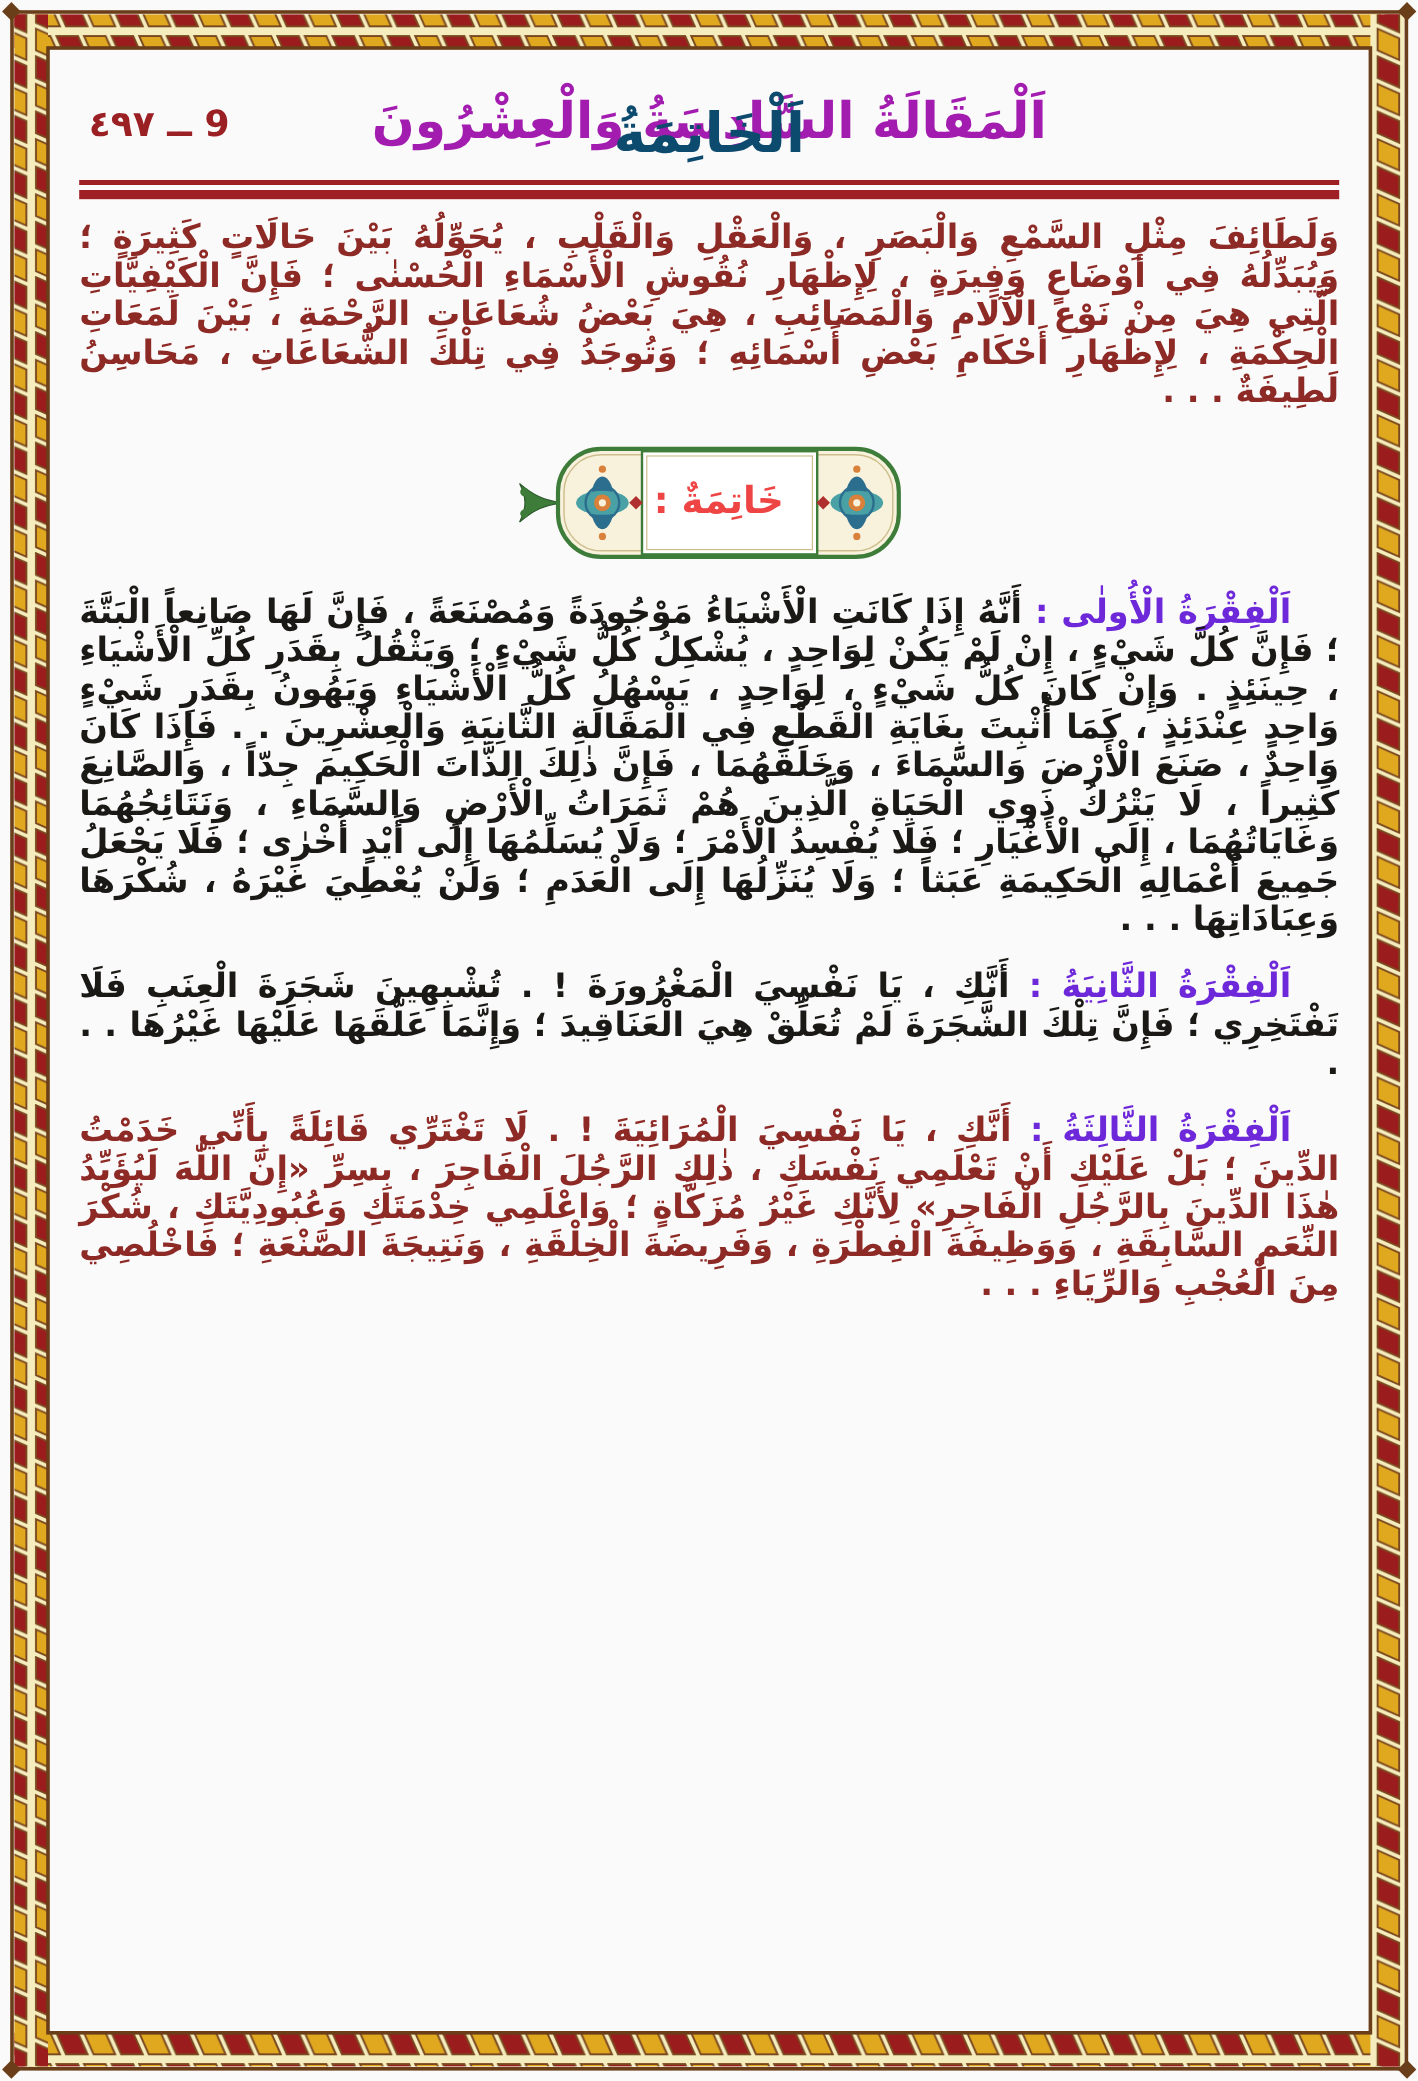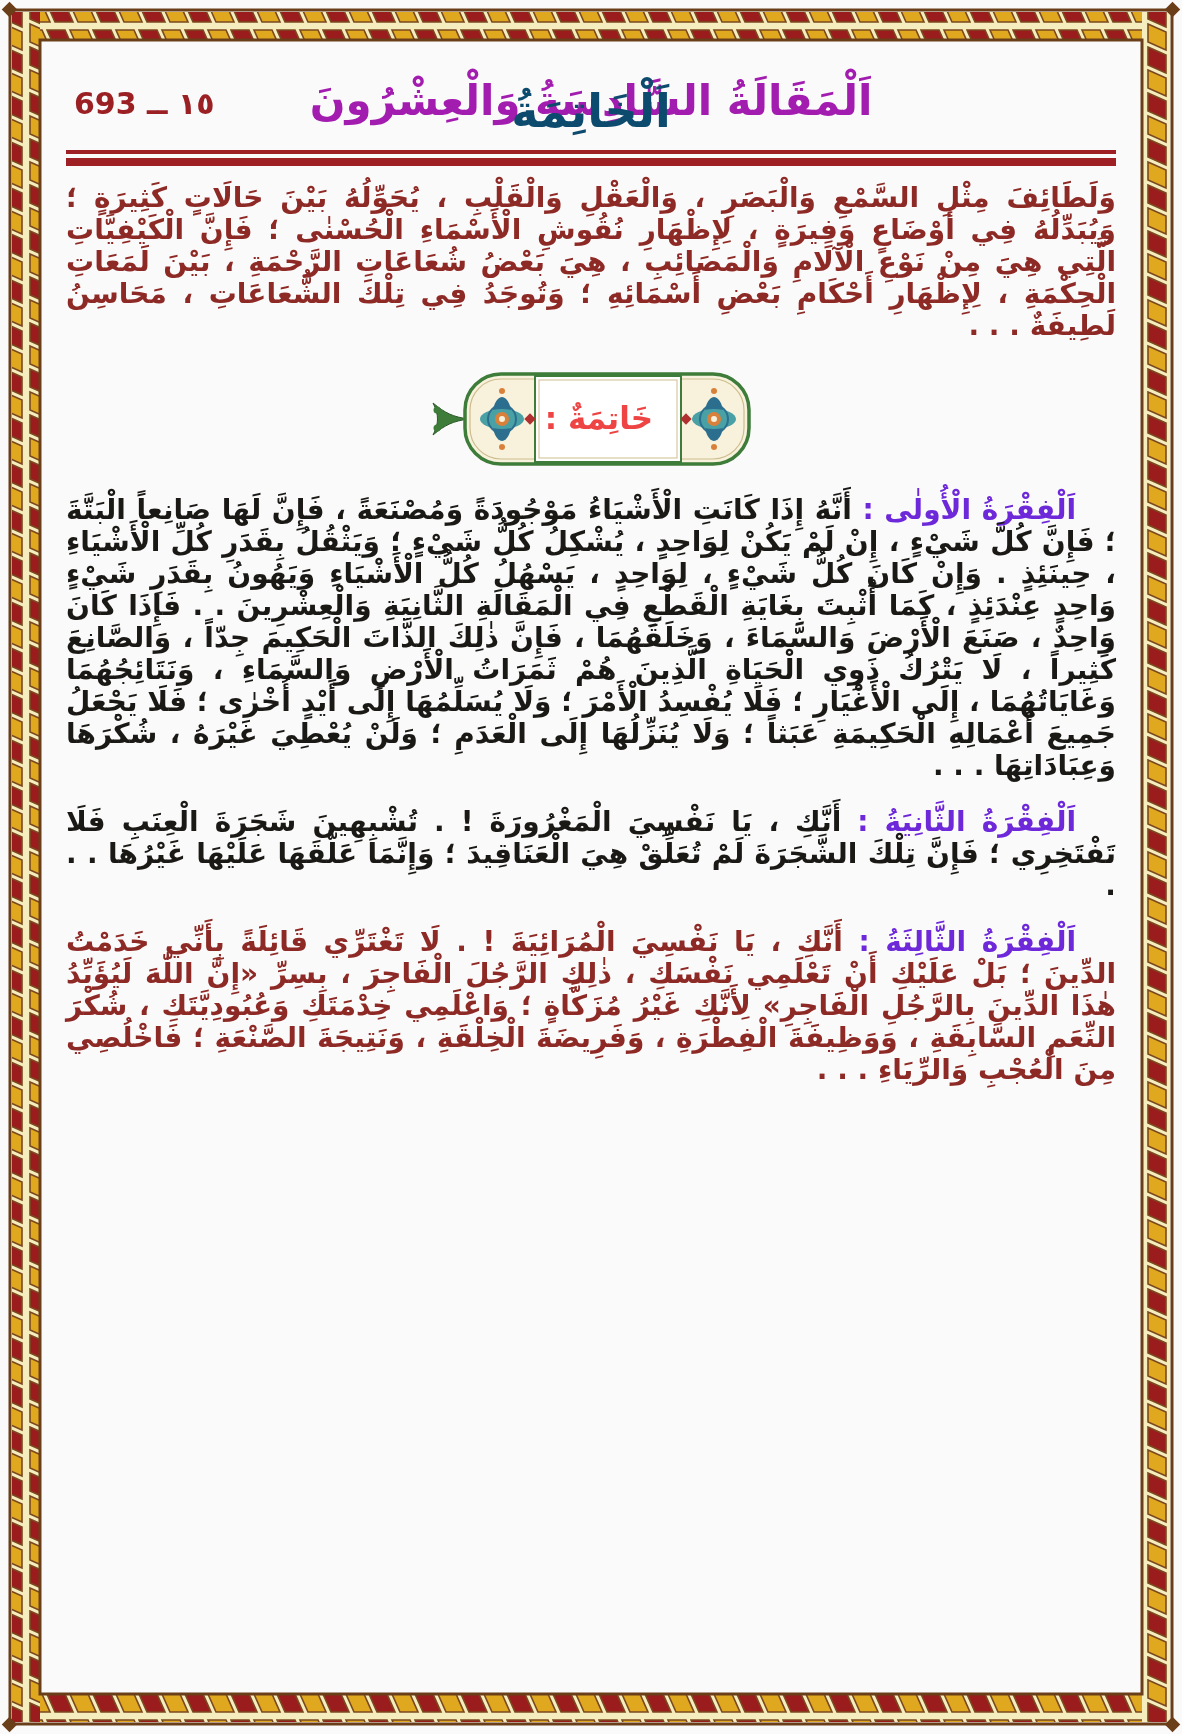--- a/index.html
+++ b/index.html
@@ -96,21 +96,21 @@
     <rect x="40" y="40" width="1102" height="1654" fill="none" stroke="#6b3e1a" stroke-width="3"></rect>
     <rect x="4" y="4" width="11" height="11" fill="#6b3e1a" transform="rotate(45 9.5 9.5)"></rect>
     <rect x="1167" y="4" width="11" height="11" fill="#6b3e1a" transform="rotate(45 1172.5 9.5)"></rect>
     <rect x="4" y="1719" width="11" height="11" fill="#6b3e1a" transform="rotate(45 9.5 1724.5)"></rect>
     <rect x="1167" y="1719" width="11" height="11" fill="#6b3e1a" transform="rotate(45 1172.5 1724.5)"></rect>
   </svg>
 
   <div class="content">
 
     <header class="header">
-      <span class="page-num">١٥ ــ 693</span>
+      <span class="page-num">9 ــ ٤٩٧</span>
       <div class="title-wrap">
         <span class="watermark">اَلْمَقَالَةُ السَّادِسَةُ وَالْعِشْرُونَ</span>
         <span class="page-title">اَلْخَاتِمَةُ</span>
       </div>
     </header>
     <div class="rule"></div>
 
     <p class="para maroon first">وَلَطَائِفَ مِثْلِ السَّمْعِ وَالْبَصَرِ ، وَالْعَقْلِ وَالْقَلْبِ ، يُحَوِّلُهُ بَيْنَ حَالَاتٍ كَثِيرَةٍ ؛ وَيُبَدِّلُهُ فِي أَوْضَاعٍ وَفِيرَةٍ ، لِإِظْهَارِ نُقُوشِ الْأَسْمَاءِ الْحُسْنٰى ؛ فَإِنَّ الْكَيْفِيَّاتِ الَّتِي هِيَ مِنْ نَوْعِ الْآلَامِ وَالْمَصَائِبِ ، هِيَ بَعْضُ شُعَاعَاتِ الرَّحْمَةِ ، بَيْنَ لَمَعَاتِ الْحِكْمَةِ ، لِإِظْهَارِ أَحْكَامِ بَعْضِ أَسْمَائِهِ ؛ وَتُوجَدُ فِي تِلْكَ الشُّعَاعَاتِ ، مَحَاسِنُ لَطِيفَةٌ . . .</p>
 
     <div class="cartouche-wrap">

